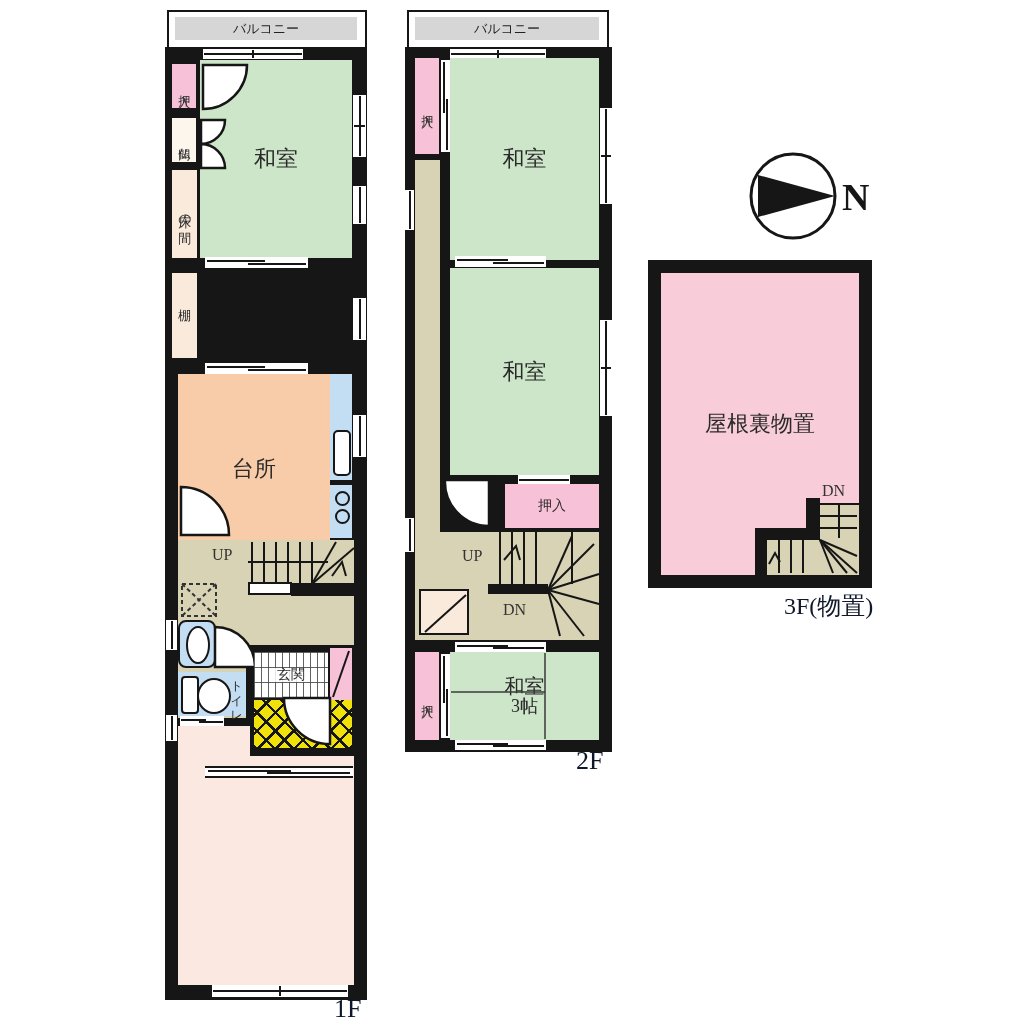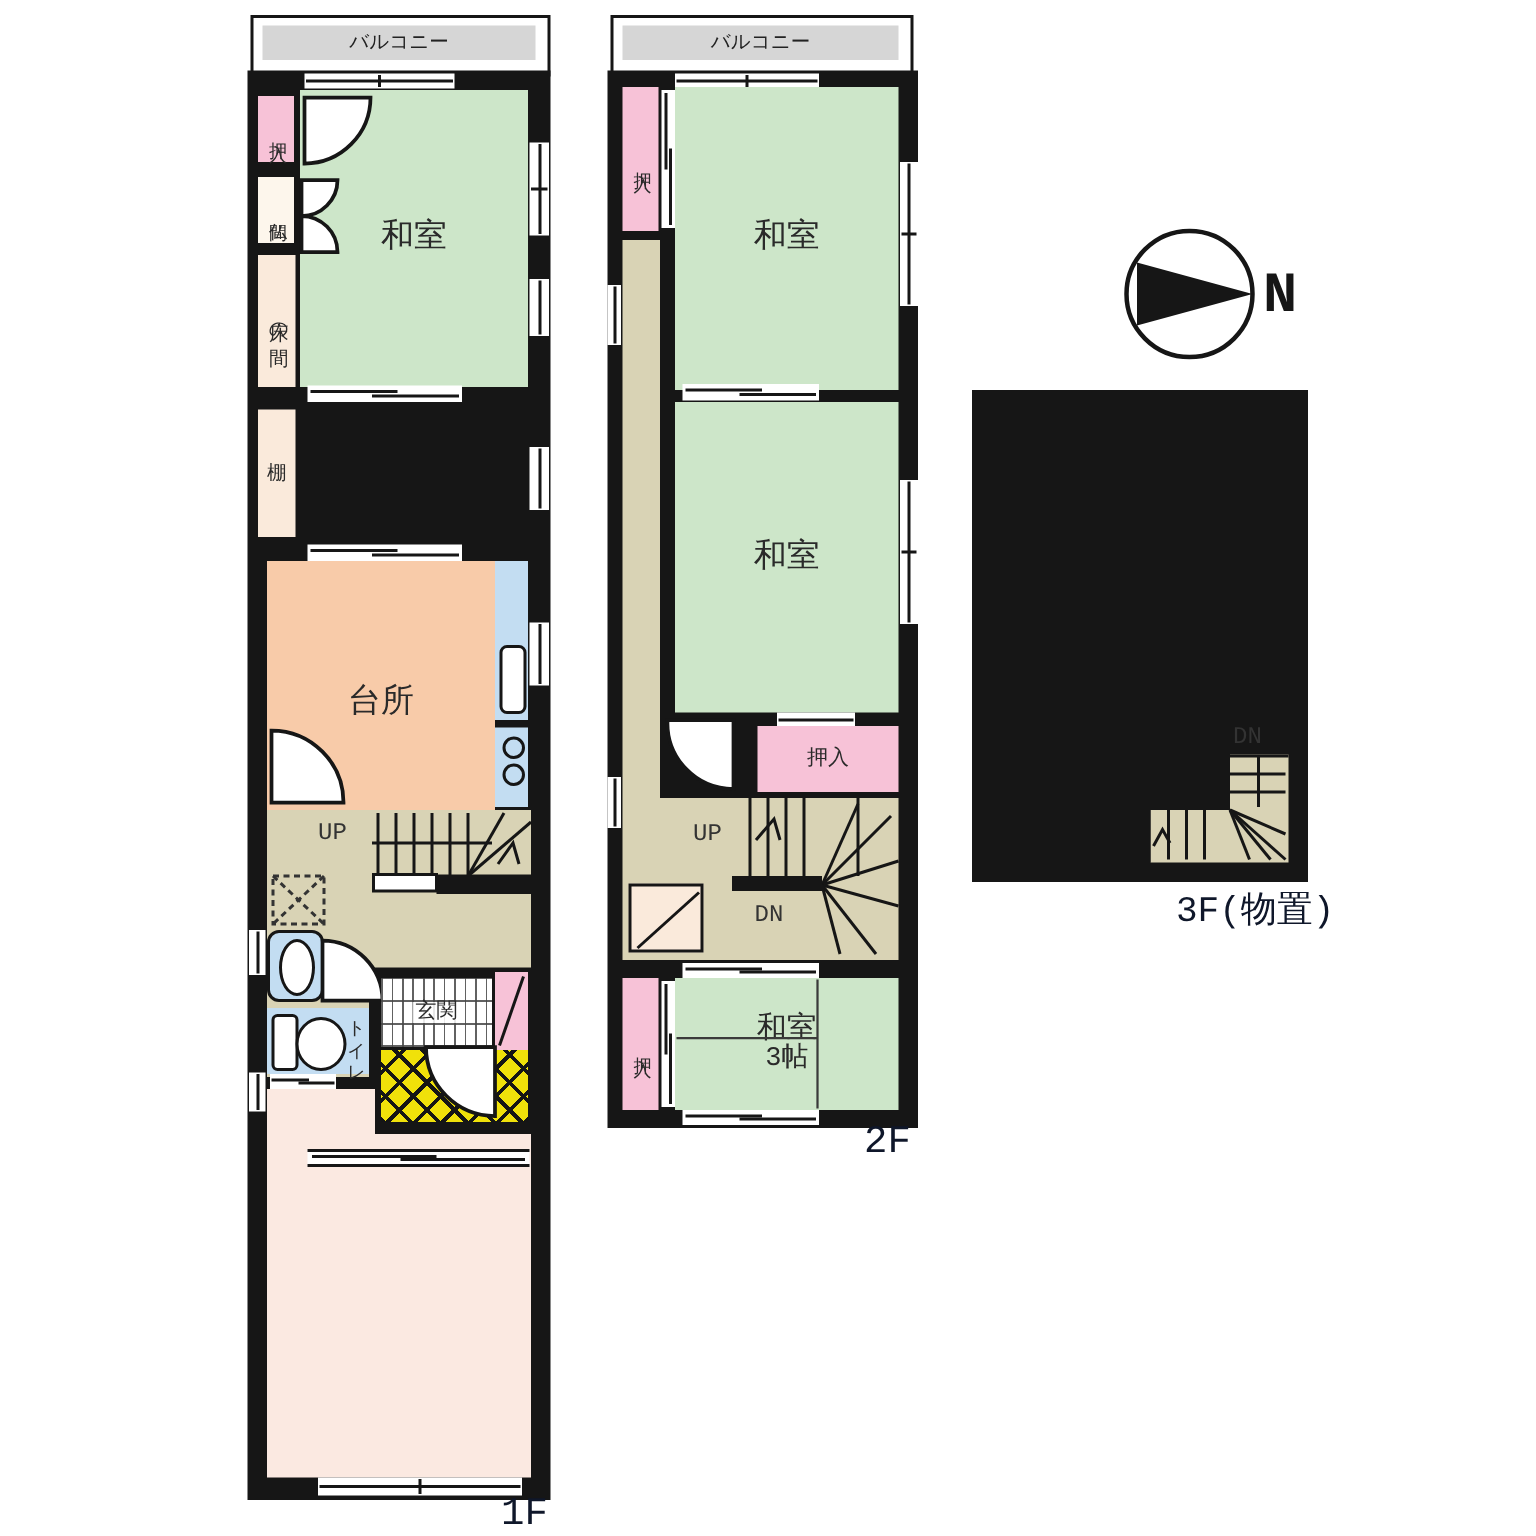--- a/index.html
+++ b/index.html
@@ -3,21 +3,21 @@
 <meta charset="utf-8">
 <style>
   :root{
     --wall:#161616; --balcony-gray:#d6d6d6; --tatami-green:#cde6c9; --wood-peach:#f8cba9;
     --closet-pink:#f7c2d7; --cream:#faeadb; --cream-light:#fdf6ec; --hall-khaki:#d9d3b5;
     --water-blue:#c3ddf2; --porch-yellow:#f0e10a; --room-blush:#fbe9e1; --attic-pink:#f8ccd9;
     --label-dark:#2a2a2a;
   }
   html,body{margin:0;padding:0;background:#fff;}
   .canvas{position:relative;width:1024px;height:1024px;background:#fff;overflow:hidden;
-          font-family:Liberation Mono, monospace;color:var(--label-dark);}
+          font-family:Liberation Serif, serif;color:var(--label-dark);}
   .abs{position:absolute;}
   .blk{position:absolute;background:var(--wall);}
   .room{position:absolute;display:flex;align-items:center;justify-content:center;text-align:center;}
   .vtext{writing-mode:vertical-rl;letter-spacing:1px;}
   .lab{line-height:1.05;}
   svg{position:absolute;overflow:visible;}
   .window-h{position:absolute;background:#fff;}
   .window-h::after{content:'';position:absolute;left:1px;right:1px;top:50%;height:2px;margin-top:-1px;background:var(--wall);}
   .window-h.tick::before{content:'';position:absolute;top:1px;bottom:1px;left:50%;width:2px;margin-left:-1px;background:var(--wall);z-index:1;}
   .window-v{position:absolute;background:#fff;}
@@ -230,20 +230,23 @@
     <g stroke="#3a3a3a" stroke-width="1.5">
         <line x1="95" y1="1" x2="95" y2="87"></line>
         <line x1="1" y1="40" x2="95" y2="40"></line>
       </g>
   </svg>
   <div class="slide-h" style="left:455px;top:642px;width:91px;height:10px;"></div>
   <div class="slide-h" style="left:455px;top:740px;width:91px;height:10px;"></div>
   <div class="floor-label" style="left:576px;top:746px;">2F</div>
 
   <div class="blk" style="left:648px;top:260px;width:224px;height:328px;"></div>
+  <div class="room" style="left:661px;top:273px;width:198px;height:302px;background:var(--attic-pink);font-size:22px;">
+    <span class="lab">屋根裏物置</span>
+  </div>
   <div class="abs" style="left:820px;top:503px;width:39px;height:37px;background:var(--hall-khaki);border-top:2px solid var(--wall);box-sizing:border-box;"></div>
   <div class="abs" style="left:767px;top:540px;width:92px;height:35px;background:var(--hall-khaki);"></div>
   <div class="blk" style="left:806px;top:498px;width:14px;height:42px;"></div>
   <div class="blk" style="left:755px;top:528px;width:65px;height:12px;"></div>
   <div class="blk" style="left:755px;top:528px;width:12px;height:47px;"></div>
   <svg style="left:755px;top:498px;" width="104" height="77" viewBox="0 0 104 77">
     <g stroke="#161616" stroke-width="2" fill="none">
       <line x1="65" y1="18" x2="102" y2="18"></line>
         <line x1="65" y1="30" x2="102" y2="30"></line>
       <line x1="84" y1="6" x2="84" y2="40"></line>

